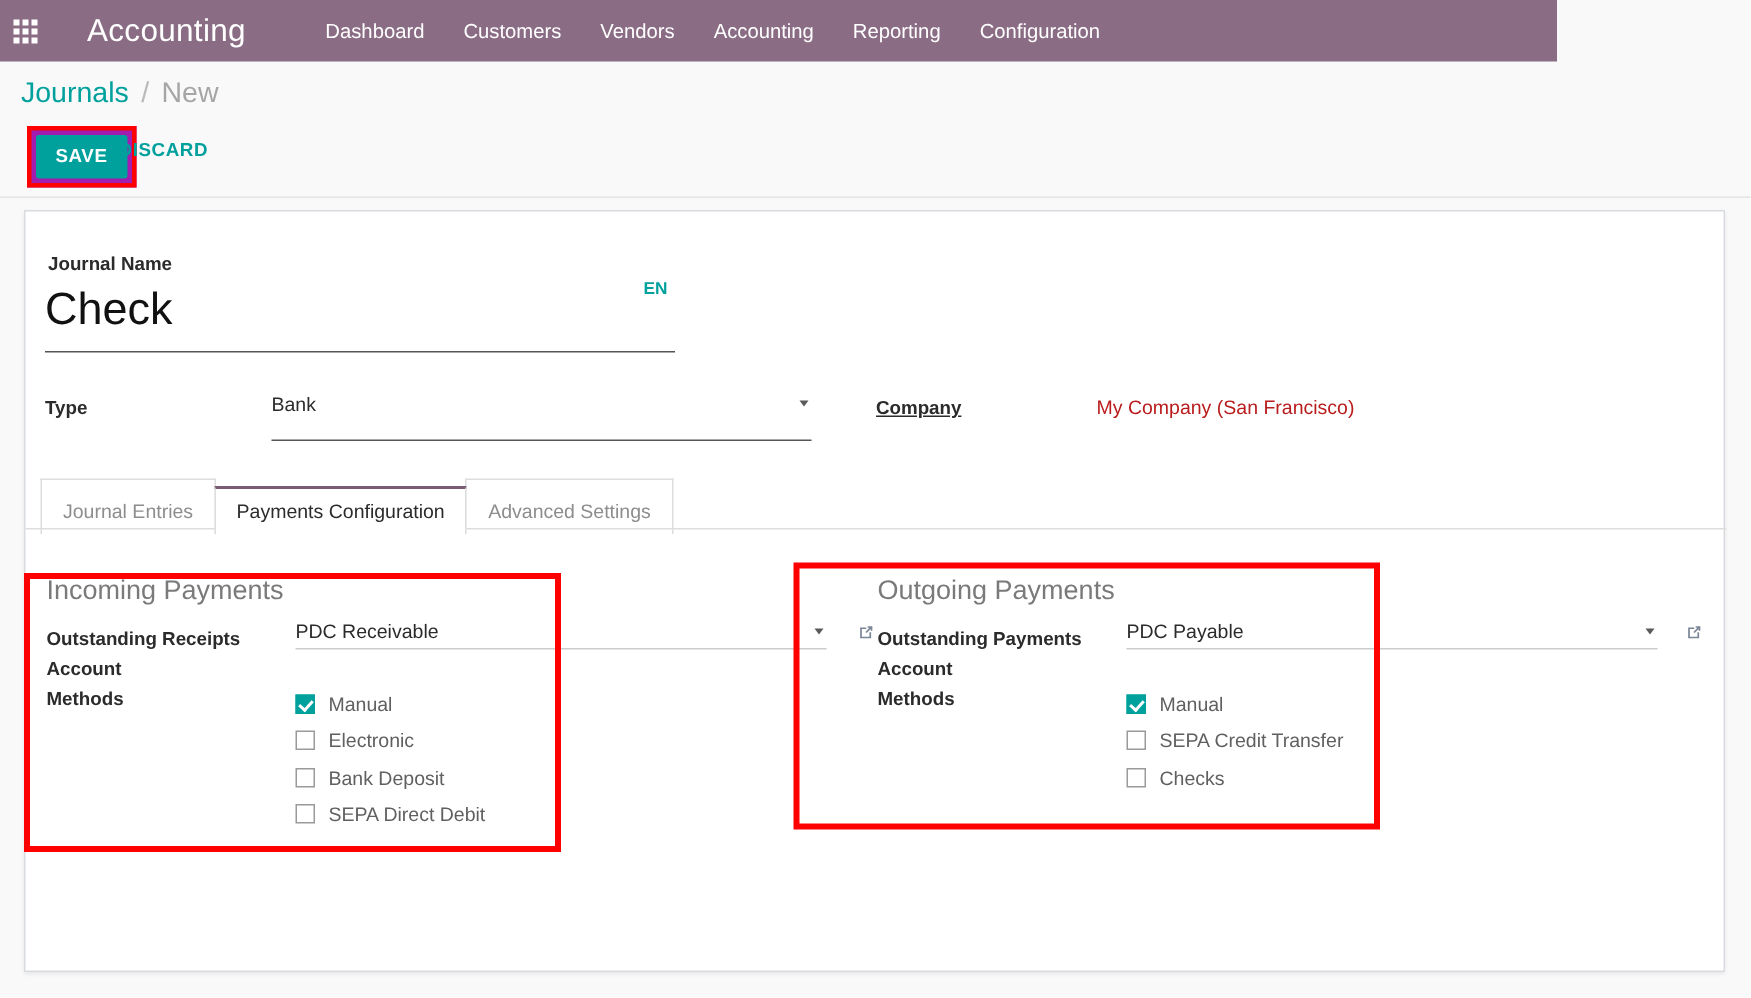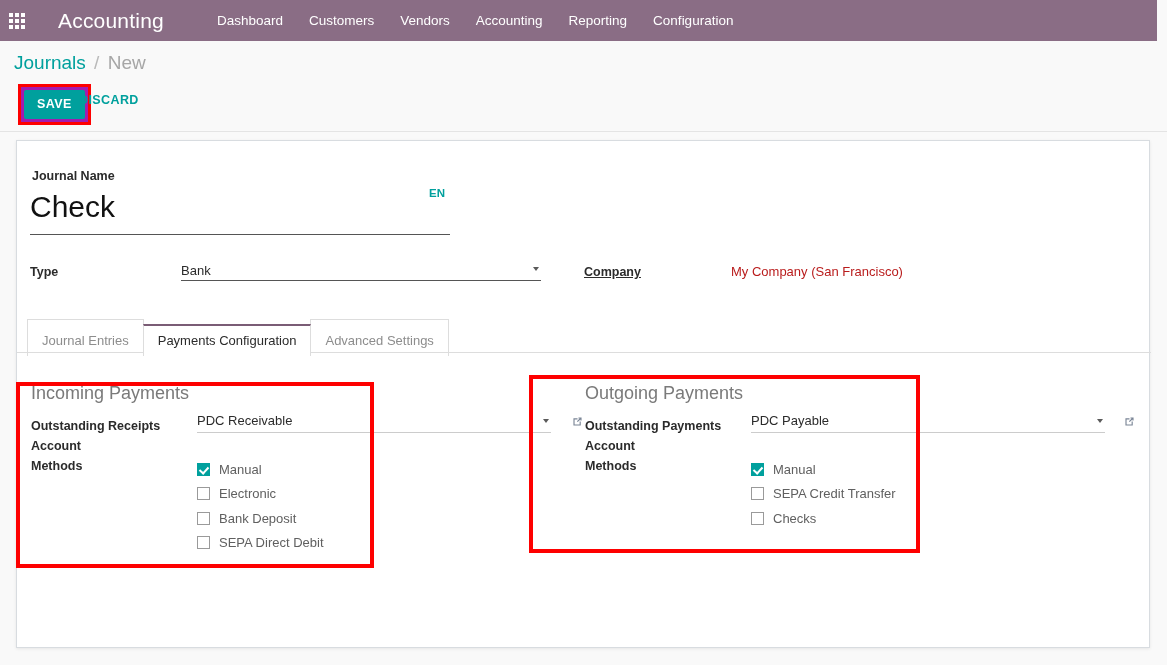--- a/index.html
+++ b/index.html
@@ -7,21 +7,21 @@
     margin: 0; padding: 0;
     width: 1167px; height: 665px;
     background: #f9f9f9;
     font-family: "Liberation Sans", sans-serif;
     overflow: hidden;
   }
 
   
   .navbar {
     position: absolute; top: 0; left: 0;
-    width: 1157px; height: 41px;
+    width: 1038px; height: 41px;
     background: #8a6d85;
     display: flex; align-items: center;
     color: #ffffff;
   }
   .apps-grid {
     width: 34px; height: 41px;
     display: flex; align-items: center; justify-content: center;
     cursor: pointer;
   }
   .apps-grid .g {
@@ -110,21 +110,21 @@
     font-size: 11.5px; font-weight: bold; color: #00a09d;
     cursor: pointer;
   }
 
   
   .type-label { position: absolute; top: 124px; left: 13px; }
   .type-field {
     position: absolute; top: 120px; left: 164px;
     width: 360px;
     border-bottom: 1px solid #555555;
-    padding-bottom: 1px;
+    padding-bottom: 14px;
   }
   .type-field .val { font-size: 13px; color: #2b2b2b; }
   .caret {
     position: absolute; right: 2px; top: 6px;
     width: 0; height: 0;
     border-left: 3.5px solid transparent;
     border-right: 3.5px solid transparent;
     border-top: 4.5px solid #5a5a5a;
   }
   .company-label { position: absolute; top: 124px; left: 567px; text-decoration: underline; }

